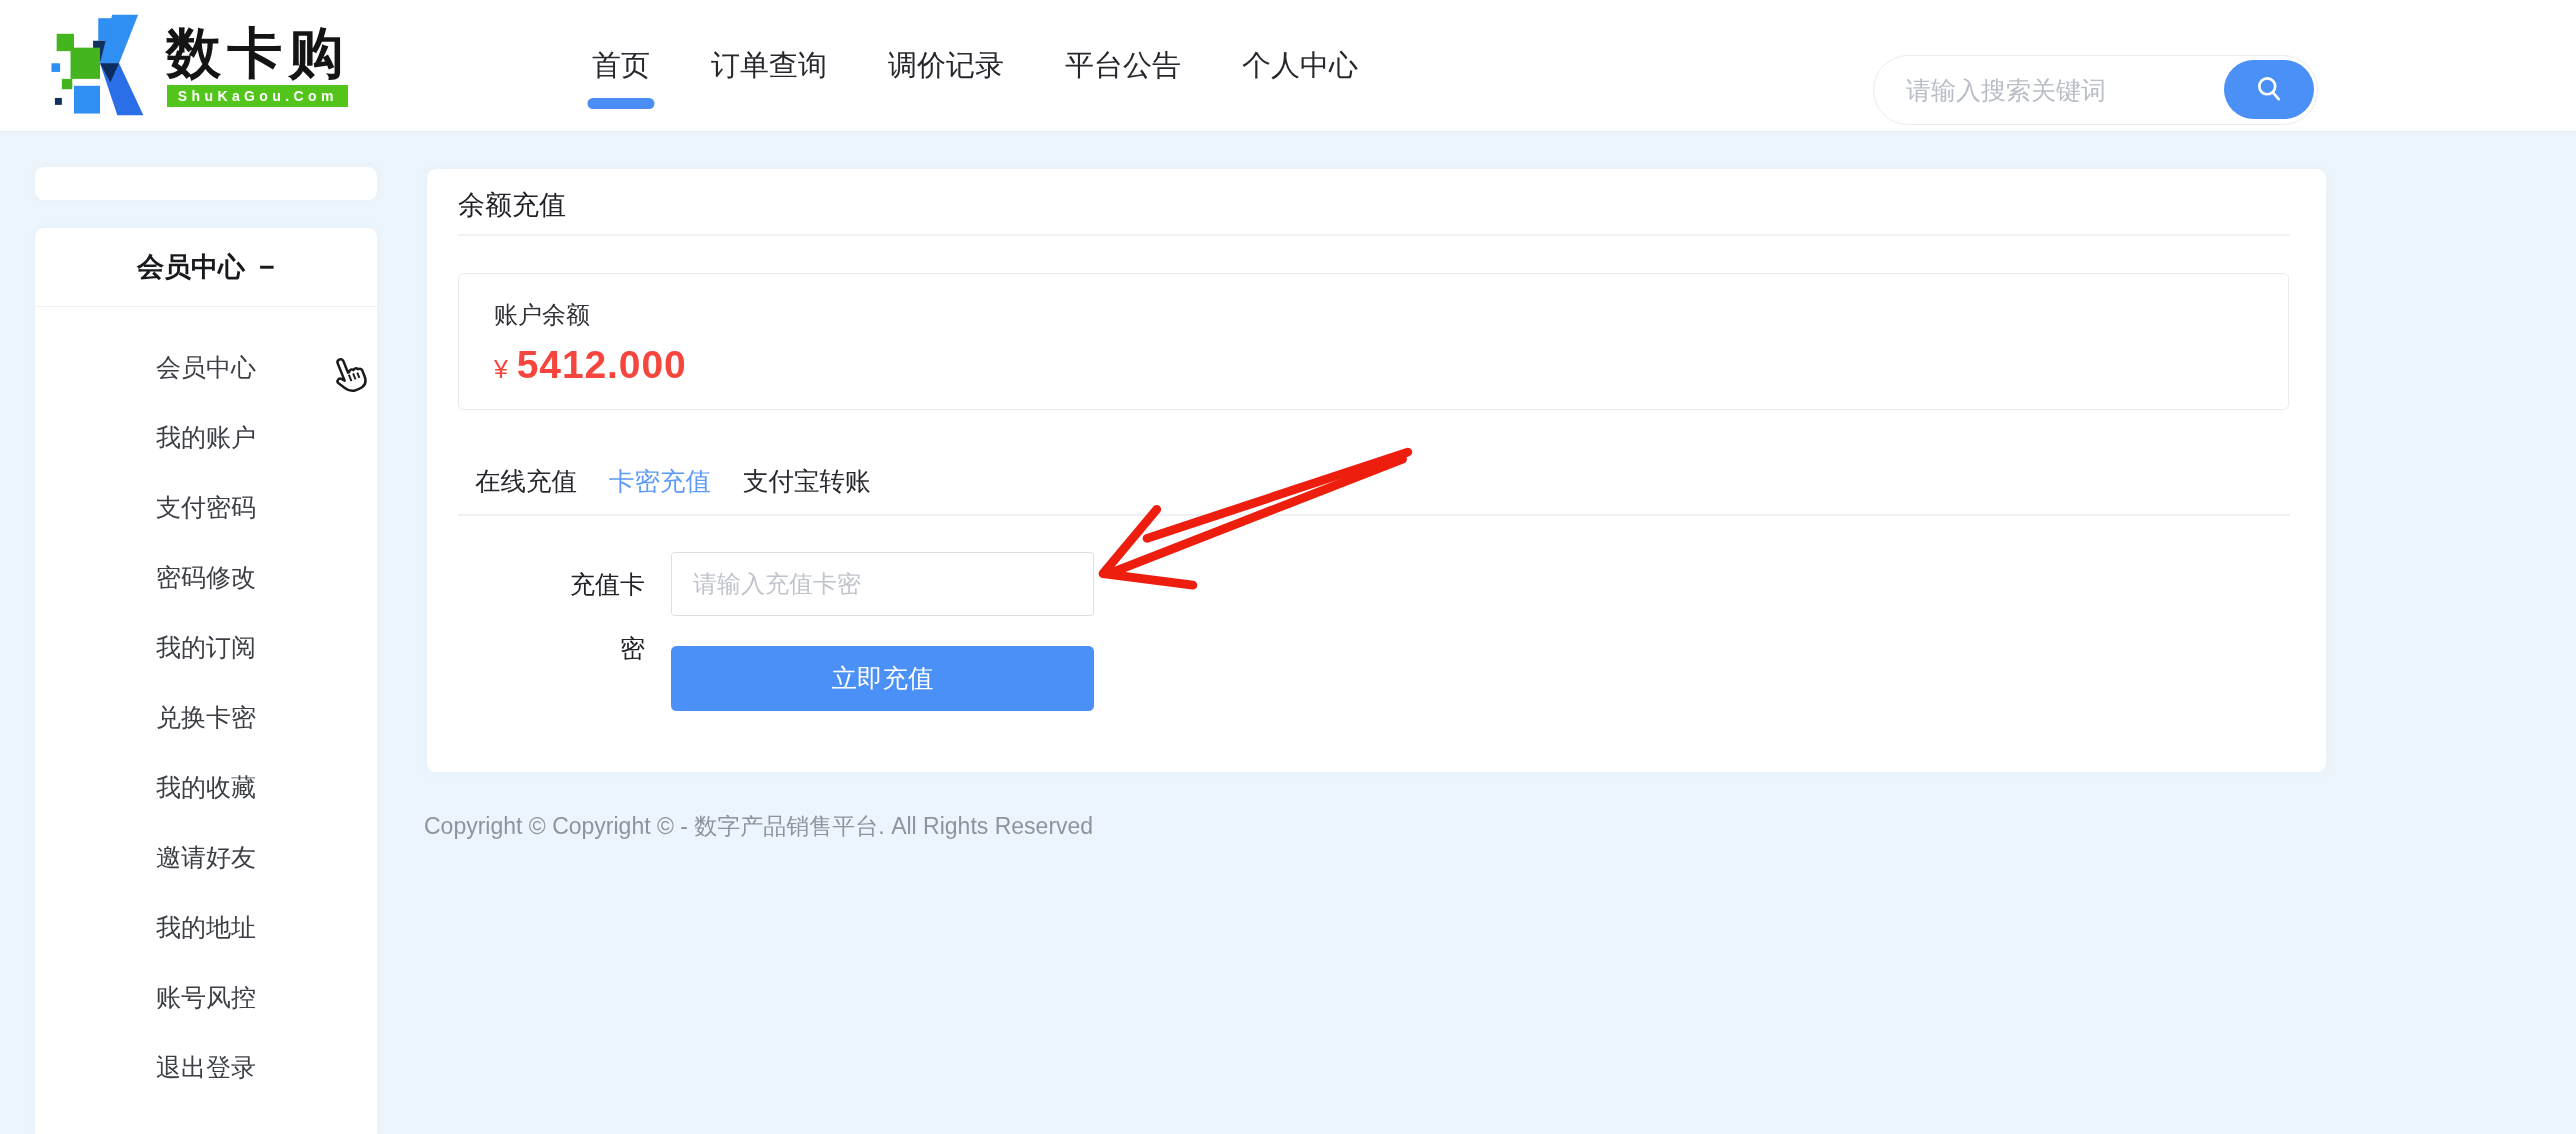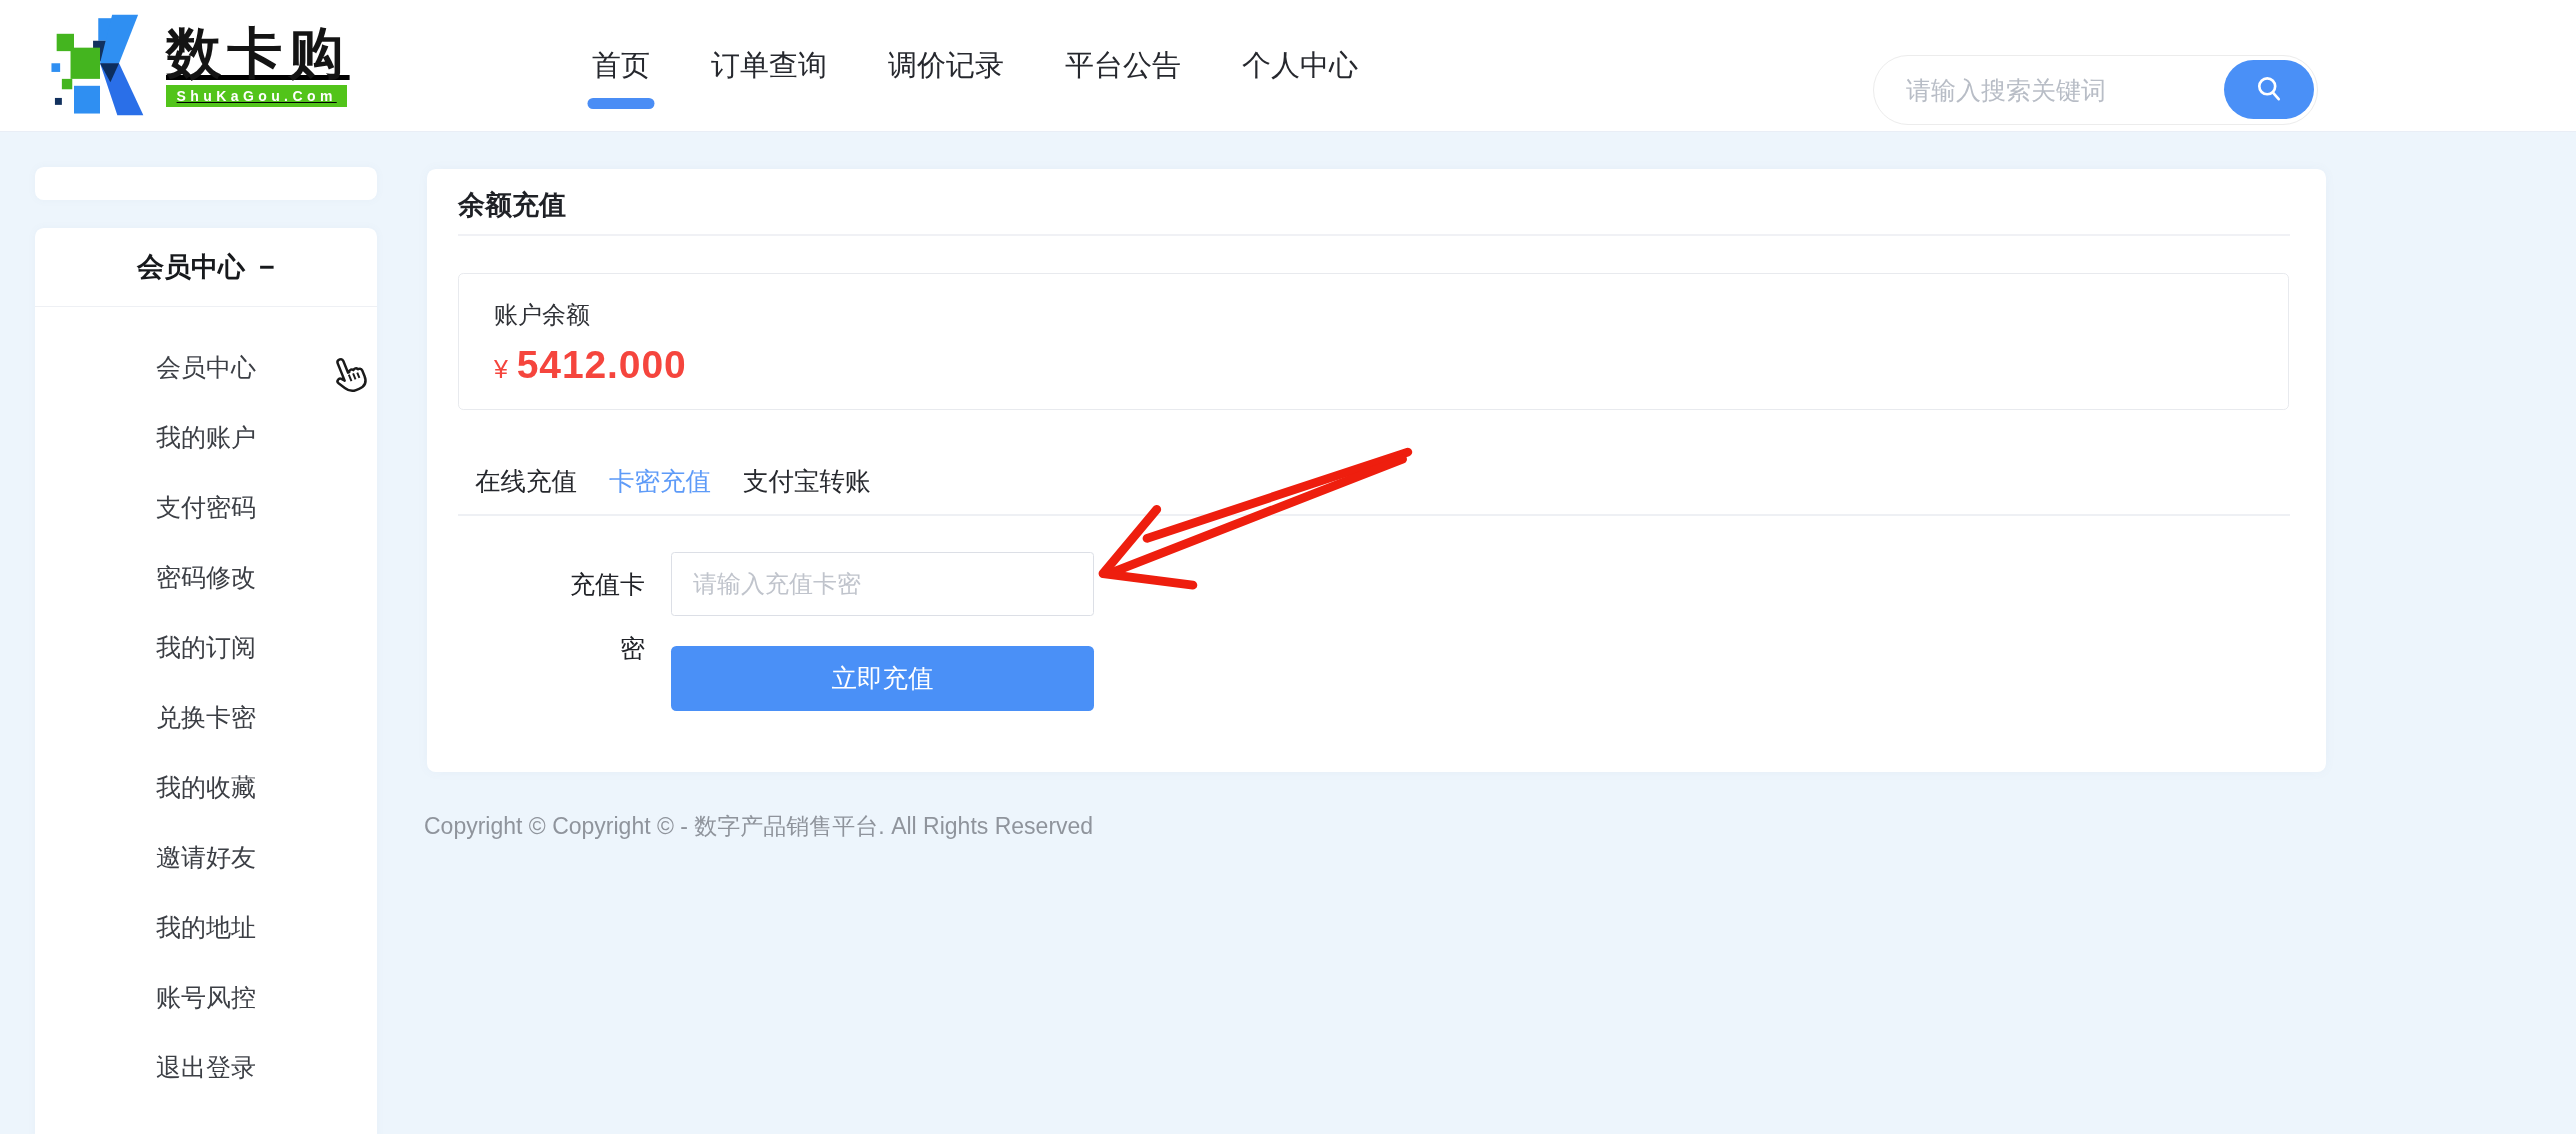--- a/index.html
+++ b/index.html
@@ -3,21 +3,21 @@
 <meta charset="utf-8">
 <style>
   html,body{margin:0;padding:0;}
   body{font-family:"Liberation Sans","DejaVu Sans",sans-serif;background:#edf5fc;}
   .stage{position:relative;width:2576px;height:1135px;background:#edf5fc;overflow:hidden;}
 
   
   .header{position:absolute;left:0;top:0;width:2576px;height:132px;background:#ffffff;border-bottom:1.8px solid #e9eef6;box-sizing:border-box;}
   .logo{position:absolute;left:48px;top:8.8px;height:113px;display:flex;align-items:center;}
   .logo-mark{width:104px;height:104px;display:block;}
-  .logo-text-col{margin-left:14px;display:flex;flex-direction:column;align-items:flex-start;text-decoration:underline;}
+  .logo-text-col{margin-left:14px;display:flex;flex-direction:column;align-items:center;}
   .logo-brand{font-size:55px;font-weight:900;color:#141414;letter-spacing:6.2px;line-height:58px;}
   .logo-domain{margin-top:3.5px;background:#52c41a;color:#ffffff;font-size:14px;font-weight:bold;letter-spacing:4.4px;padding:2.6px 10.6px;line-height:16px;}
 
   .nav{position:absolute;left:592px;top:0;height:132px;display:flex;align-items:center;gap:61px;}
   .nav-item{position:relative;font-size:29px;font-weight:500;color:#26282e;height:132px;display:flex;align-items:center;cursor:pointer;}
   .nav-underline{position:absolute;left:50%;transform:translateX(-50%);bottom:23px;width:67px;height:10.6px;border-radius:6.2px;background:#4a8df5;}
 
   .search{position:absolute;left:1873px;top:24px;width:445px;height:70px;background:#ffffff;border:1.8px solid #ececec;border-radius:37px;box-sizing:border-box;display:flex;align-items:center;margin-top:31px;}
   .search input{flex:1;border:none;outline:none;background:transparent;font-size:25px;color:#33363c;padding:0 0 0 32px;font-family:inherit;}
   .search input::placeholder{color:#b8bdc6;}
@@ -28,21 +28,21 @@
   .sidebar{position:absolute;left:35px;top:204px;width:342px;height:913px;background:#ffffff;border-radius:8.8px;box-shadow:0 0 8.8px rgba(90,120,160,.05);margin-top:24px;}
   .side-head{height:79px;display:flex;align-items:center;justify-content:center;border-bottom:1.8px solid #eef0f4;box-sizing:border-box;}
   .side-title{font-size:27px;font-weight:bold;color:#17191c;}
   .side-collapse{font-size:27px;font-weight:900;color:#17191c;margin-left:14px;line-height:1;}
   .side-list{padding-top:25px;}
   .side-item{height:70px;display:flex;align-items:center;justify-content:center;font-size:25px;color:#3c3f45;cursor:pointer;}
   .side-bottom{position:absolute;left:35px;top:1124px;width:342px;height:21px;background:#ffffff;border-radius:8.8px 8.8px 0 0;}
 
   
   .card{position:absolute;left:427px;top:169px;width:1899px;height:603px;background:#ffffff;border-radius:8.8px;box-shadow:0 0 10.6px rgba(90,120,160,.05);}
-  .card-title{position:absolute;left:31px;top:17.6px;font-size:27px;font-weight:bold;color:#1f2126;}
+  .card-title{position:absolute;left:31px;top:17.6px;font-size:27px;font-weight:normal;color:#1f2126;}
   .card-title-divider{position:absolute;left:31px;top:65px;width:1832px;height:1.8px;background:#f0f1f5;}
   .balance-box{position:absolute;left:31px;top:104px;width:1831px;height:137px;border:1.8px solid #e8eaee;border-radius:5.3px;box-sizing:border-box;}
   .balance-label{position:absolute;left:35px;top:25px;font-size:24px;color:#303237;}
   .balance-row{position:absolute;left:35px;top:69px;display:flex;align-items:baseline;gap:8.8px;color:#f5453d;}
   .balance-cur{font-size:25px;font-weight:500;}
   .balance-amt{font-size:39px;font-weight:800;letter-spacing:0.9px;}
 
   .tabs{position:absolute;left:48px;top:295px;display:flex;gap:32px;}
   .tab{font-size:25.5px;font-weight:500;color:#26282d;cursor:pointer;}
   .tab.active{color:#5e9bf8;}

